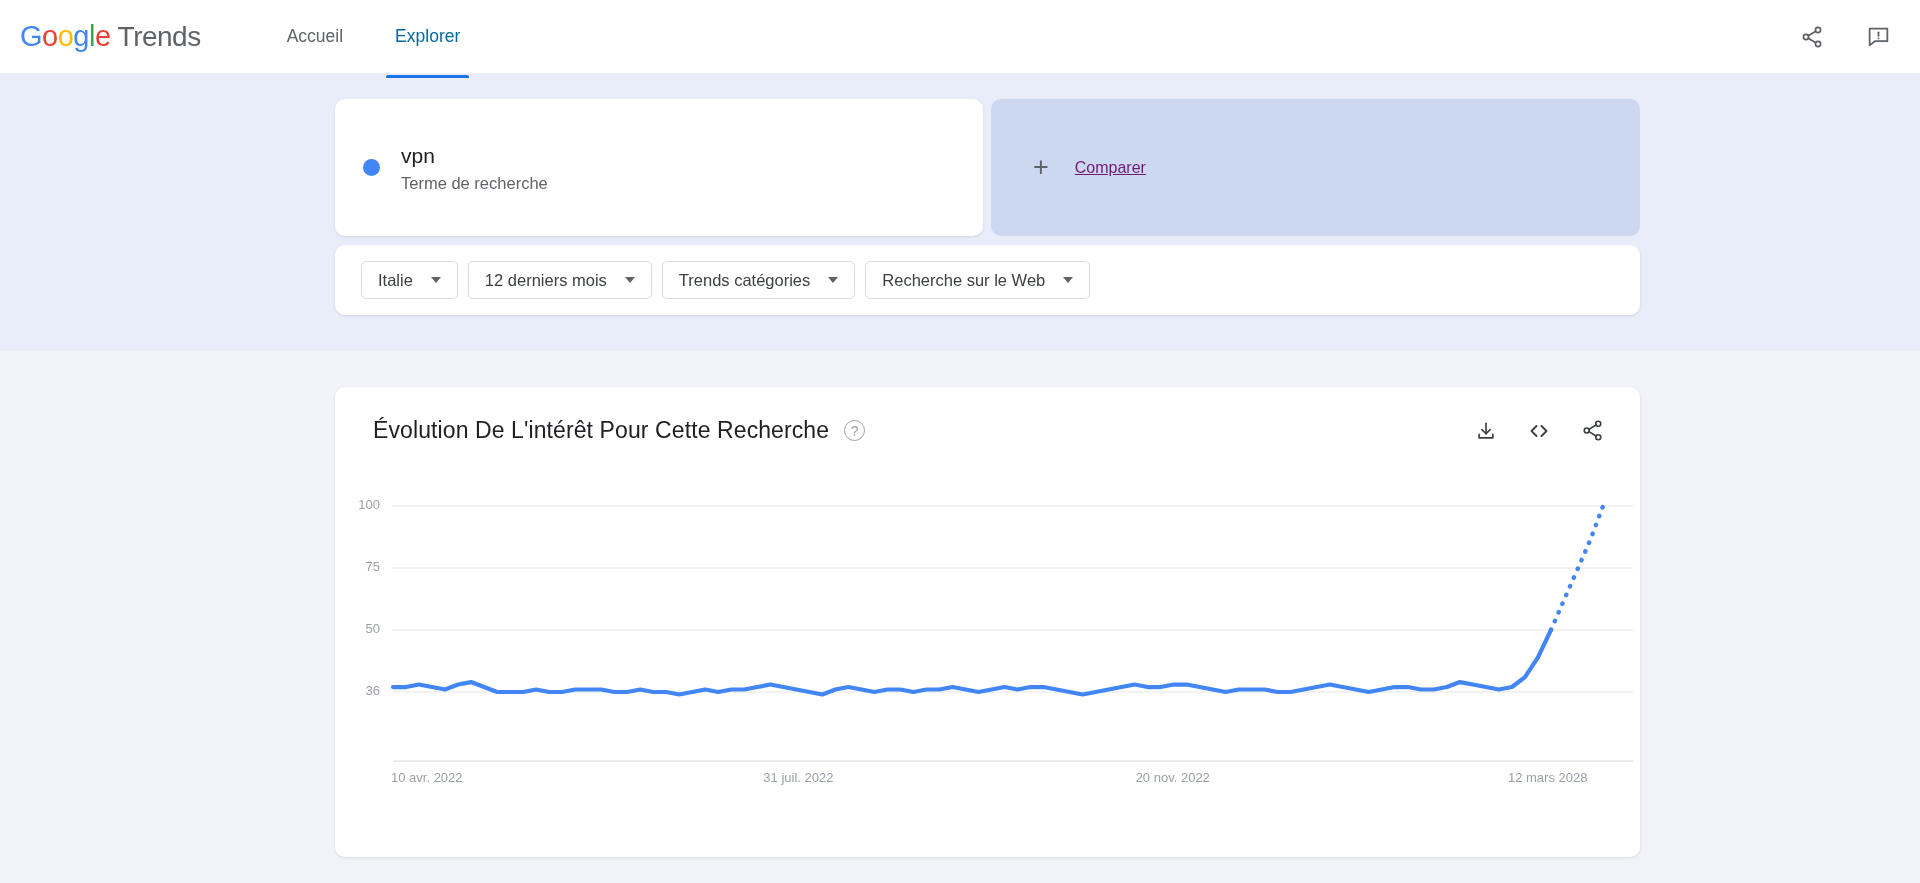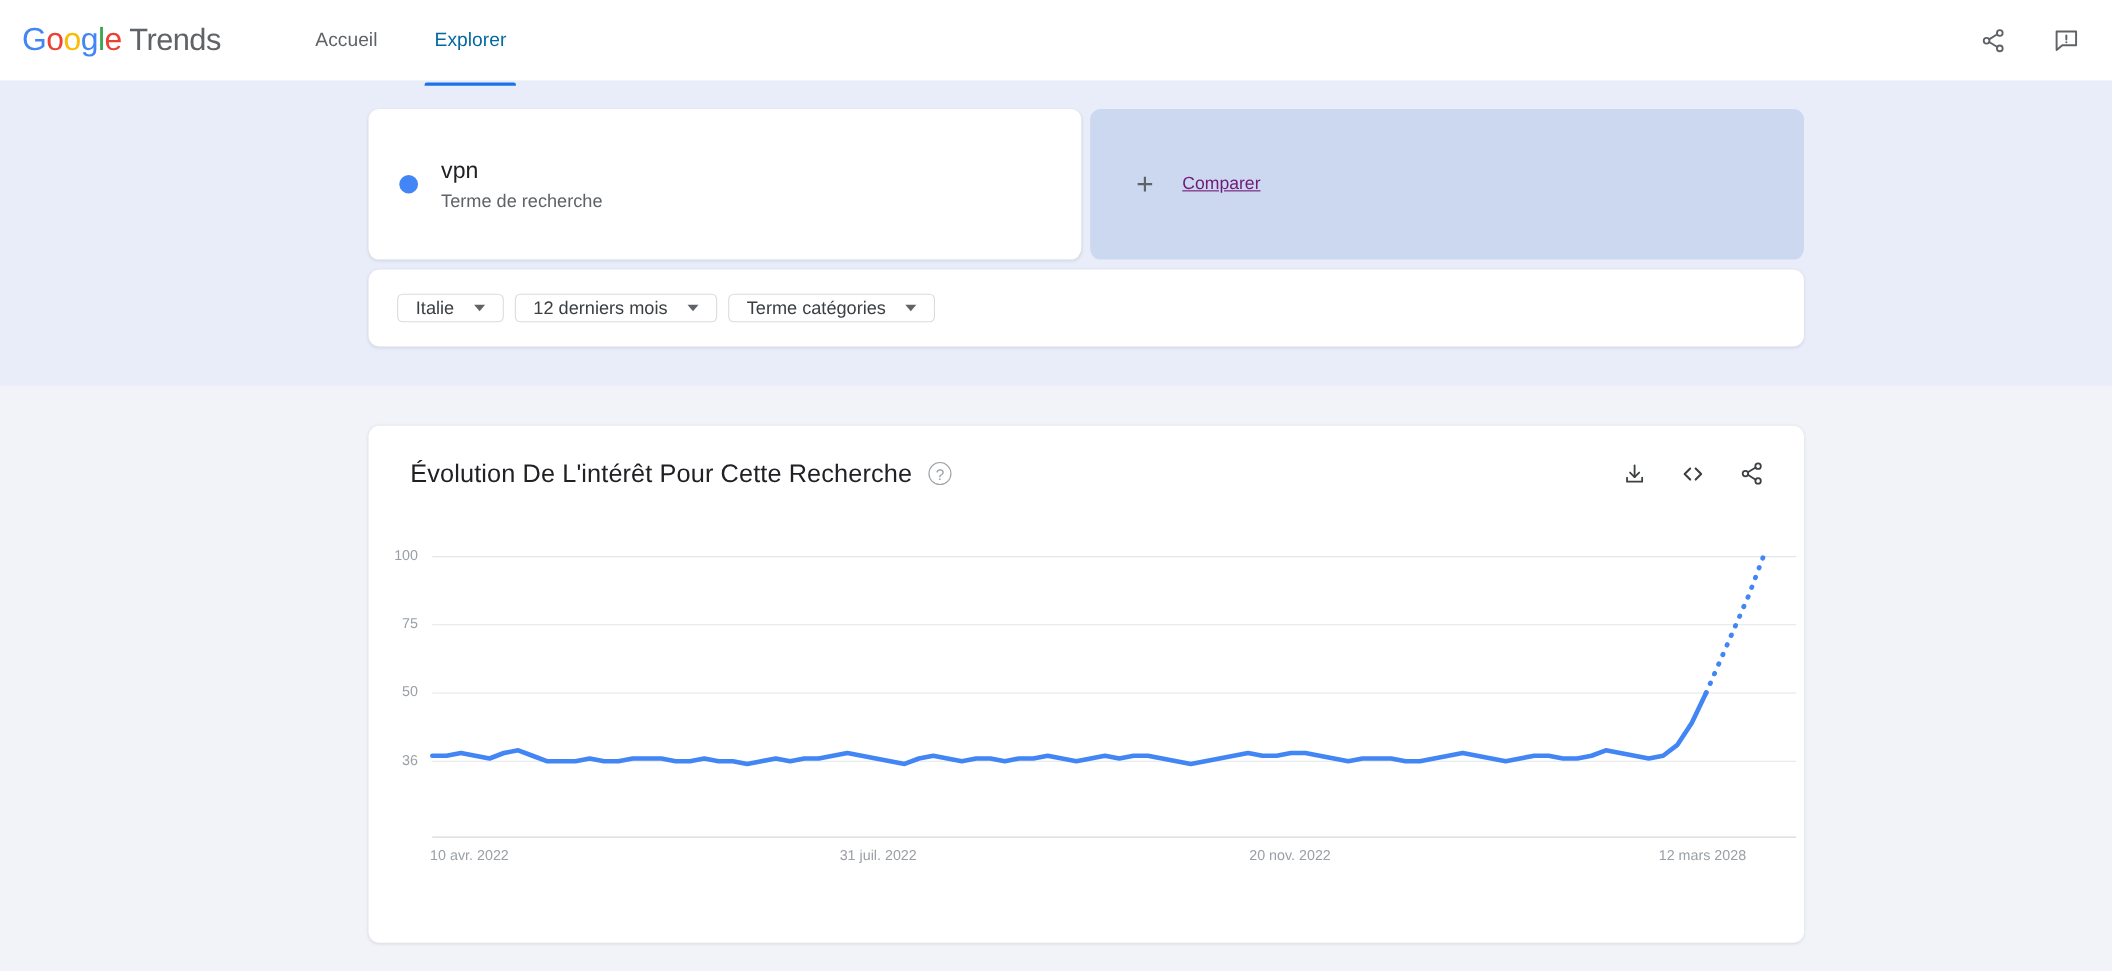--- a/index.html
+++ b/index.html
@@ -128,21 +128,21 @@
     height: 70px;
     background: #ffffff;
     border-radius: 10px;
     box-shadow: 0 1px 3px rgba(60,64,67,0.13);
     display: flex;
     align-items: center;
     padding-left: 26px;
     gap: 10px;
   }
   .chip {
-    height: 26px;
+    height: 38px;
     border: 1px solid #dadce0;
     border-radius: 5px;
     background: #fff;
     display: flex;
     align-items: center;
     padding: 0 16px;
     font-size: 16.5px;
     color: #3c4043;
     cursor: pointer;
     white-space: nowrap;
@@ -277,21 +277,25 @@
     <div class="filters-card">
       <div class="chip">
         <span>Italie</span>
         <span class="caret"></span>
       </div>
       <div class="chip">
         <span>12 derniers mois</span>
         <span class="caret"></span>
       </div>
       <div class="chip">
-        <span>Terme catégories</span>
+        <span>Trends catégories</span>
+        <span class="caret"></span>
+      </div>
+      <div class="chip">
+        <span>Recherche sur le Web</span>
         <span class="caret"></span>
       </div>
     </div>
   </div>
 </div>
 
 <div class="content">
   <div class="chart-card">
 
     <div class="chart-head">

